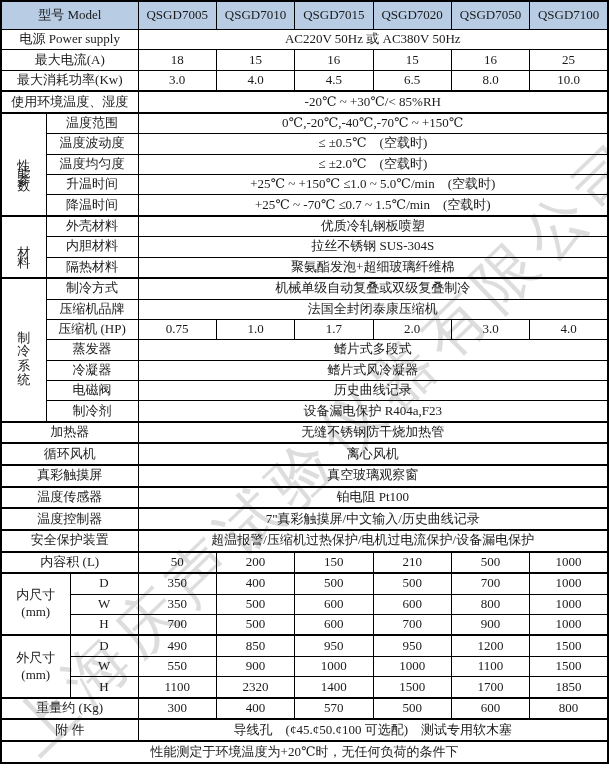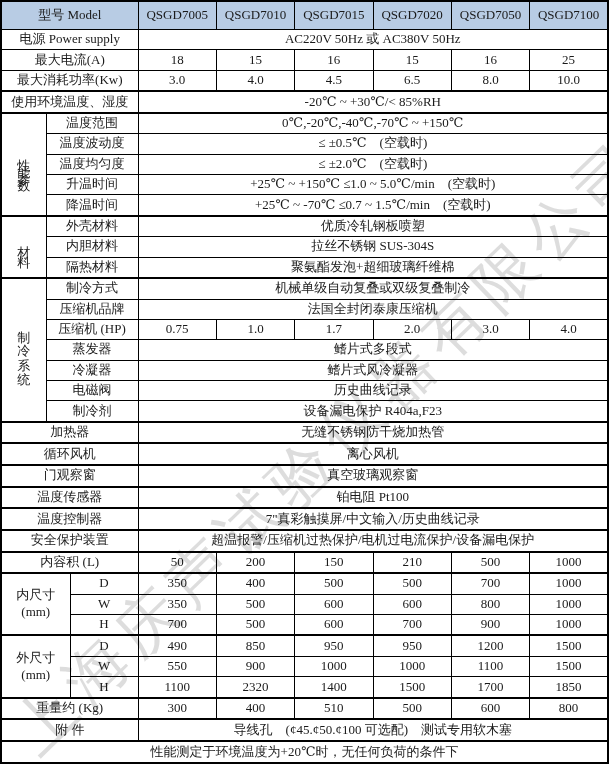--- a/index.html
+++ b/index.html
@@ -171,21 +171,21 @@
 
   <tr class="thick">
     <td colspan="3">加热器</td>
     <td colspan="6">无缝不锈钢防干烧加热管</td>
   </tr>
   <tr class="thick">
     <td colspan="3">循环风机</td>
     <td colspan="6">离心风机</td>
   </tr>
   <tr class="thick">
-    <td colspan="3">门观察窗</td>
+    <td colspan="3">真彩触摸屏</td>
     <td colspan="6">真空玻璃观察窗</td>
   </tr>
   <tr class="thick">
     <td colspan="3">温度传感器</td>
     <td colspan="6">铂电阻 Pt100</td>
   </tr>
   <tr class="thick">
     <td colspan="3">温度控制器</td>
     <td colspan="6">7"真彩触摸屏/中文输入/历史曲线记录</td>
   </tr>
@@ -265,21 +265,21 @@
     <td>1400</td>
     <td>1500</td>
     <td>1700</td>
     <td>1850</td>
   </tr>
 
   <tr class="thick">
     <td colspan="3">重量约 (Kg)</td>
     <td>300</td>
     <td>400</td>
-    <td>510</td>
+    <td>570</td>
     <td>500</td>
     <td>600</td>
     <td>800</td>
   </tr>
 
   <tr class="thick">
     <td colspan="3">附 件</td>
     <td colspan="6">导线孔　(¢45.¢50.¢100 可选配)　测试专用软木塞</td>
   </tr>
 

